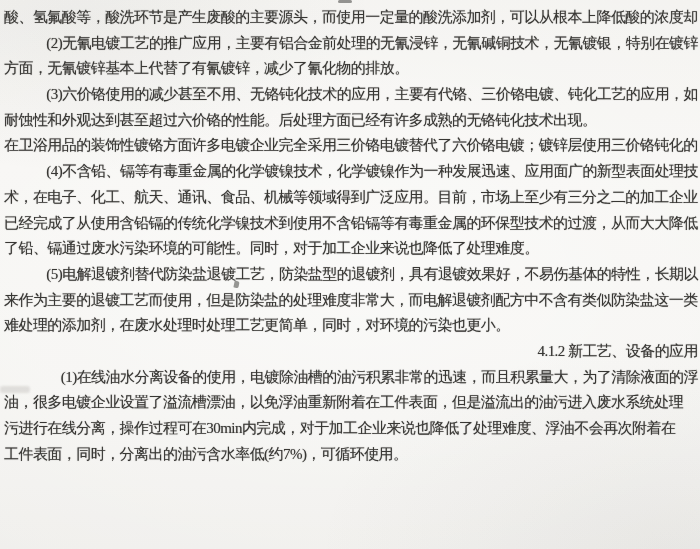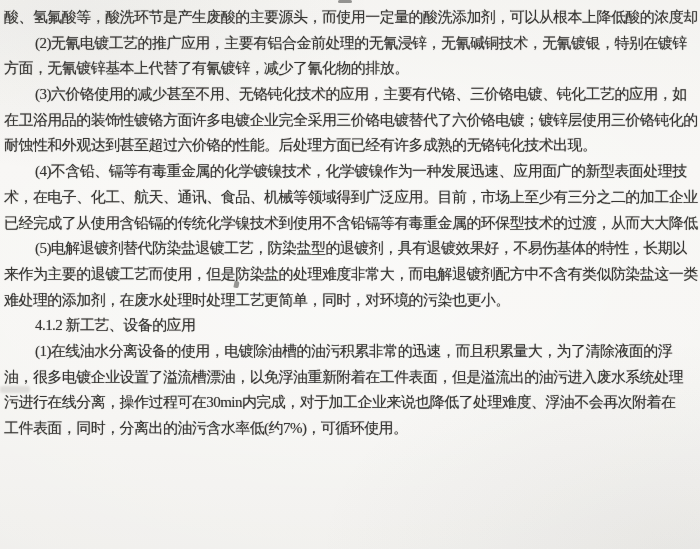--- a/index.html
+++ b/index.html
@@ -28,20 +28,21 @@
     height: 25.7px;
     line-height: 25.7px;
     font-size: 15px;
     letter-spacing: -0.55px;
     color: #383734;
     text-shadow: 0 0 1px rgba(56,55,52,0.55);
     white-space: nowrap;
   }
   .indent {
     text-indent: 31px;
+    text-align: right;
   }
   .artifact {
     position: absolute;
     pointer-events: none;
   }
   .speck-1 {
     left: 234px; top: 281px;
     width: 5px; height: 7px;
     background: rgba(70,70,66,0.55);
     border-radius: 1px 2px 2px 1px;
@@ -62,25 +63,26 @@
   }
 </style>
 </head>
 <body>
 
 <div class="page">
   <div class="line">酸、氢氟酸等，酸洗环节是产生废酸的主要源头，而使用一定量的酸洗添加剂，可以从根本上降低酸的浓度却</div>
   <div class="line indent">(2)无氰电镀工艺的推广应用，主要有铝合金前处理的无氰浸锌，无氰碱铜技术，无氰镀银，特别在镀锌</div>
   <div class="line">方面，无氰镀锌基本上代替了有氰镀锌，减少了氰化物的排放。</div>
   <div class="line indent">(3)六价铬使用的减少甚至不用、无铬钝化技术的应用，主要有代铬、三价铬电镀、钝化工艺的应用，如</div>
+  <div class="line">耐蚀性和外观达到甚至超过六价铬的性能。后处理方面已经有许多成熟的无铬钝化技术出现。</div>
   <div class="line">在卫浴用品的装饰性镀铬方面许多电镀企业完全采用三价铬电镀替代了六价铬电镀；镀锌层使用三价铬钝化的</div>
-  <div class="line">耐蚀性和外观达到甚至超过六价铬的性能。后处理方面已经有许多成熟的无铬钝化技术出现。</div>
   <div class="line indent">(4)不含铅、镉等有毒重金属的化学镀镍技术，化学镀镍作为一种发展迅速、应用面广的新型表面处理技</div>
   <div class="line">术，在电子、化工、航天、通讯、食品、机械等领域得到广泛应用。目前，市场上至少有三分之二的加工企业</div>
   <div class="line">已经完成了从使用含铅镉的传统化学镍技术到使用不含铅镉等有毒重金属的环保型技术的过渡，从而大大降低</div>
+  <div class="line">了铅、镉通过废水污染环境的可能性。同时，对于加工企业来说也降低了处理难度。</div>
   <div class="line indent">(5)电解退镀剂替代防染盐退镀工艺，防染盐型的退镀剂，具有退镀效果好，不易伤基体的特性，长期以</div>
   <div class="line">来作为主要的退镀工艺而使用，但是防染盐的处理难度非常大，而电解退镀剂配方中不含有类似防染盐这一类</div>
   <div class="line">难处理的添加剂，在废水处理时处理工艺更简单，同时，对环境的污染也更小。</div>
   <div class="line indent">4.1.2 新工艺、设备的应用</div>
   <div class="line indent">(1)在线油水分离设备的使用，电镀除油槽的油污积累非常的迅速，而且积累量大，为了清除液面的浮</div>
   <div class="line">油，很多电镀企业设置了溢流槽漂油，以免浮油重新附着在工件表面，但是溢流出的油污进入废水系统处理</div>
   <div class="line">污进行在线分离，操作过程可在30min内完成，对于加工企业来说也降低了处理难度、浮油不会再次附着在</div>
   <div class="line">工件表面，同时，分离出的油污含水率低(约7%)，可循环使用。</div>
 
   <div class="artifact speck-2"></div>

